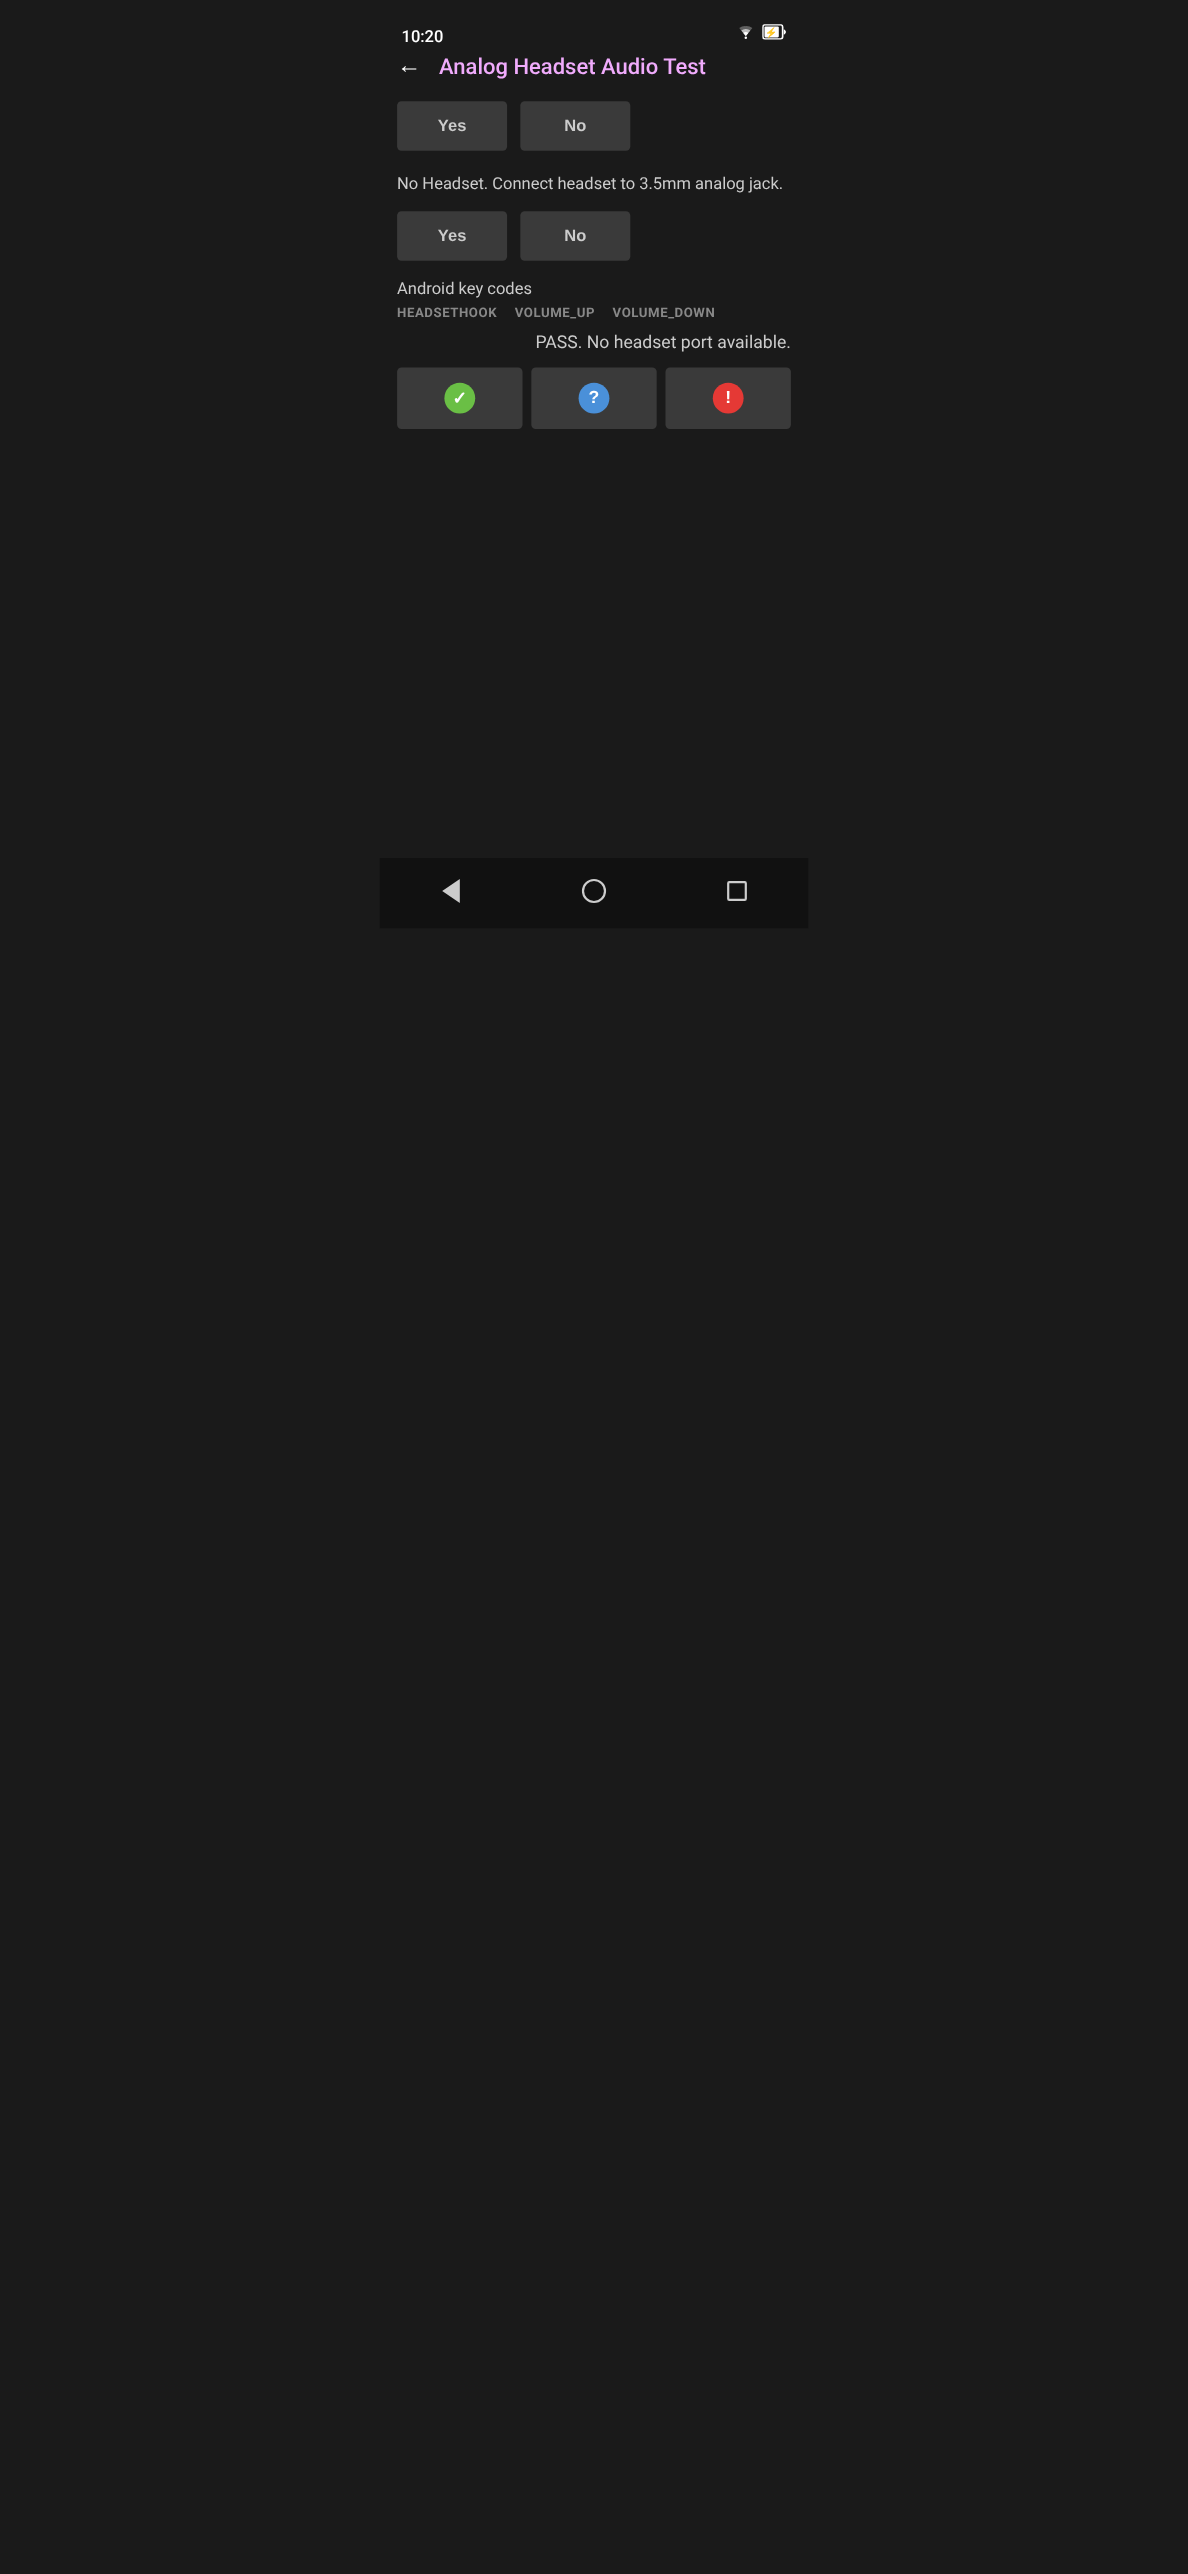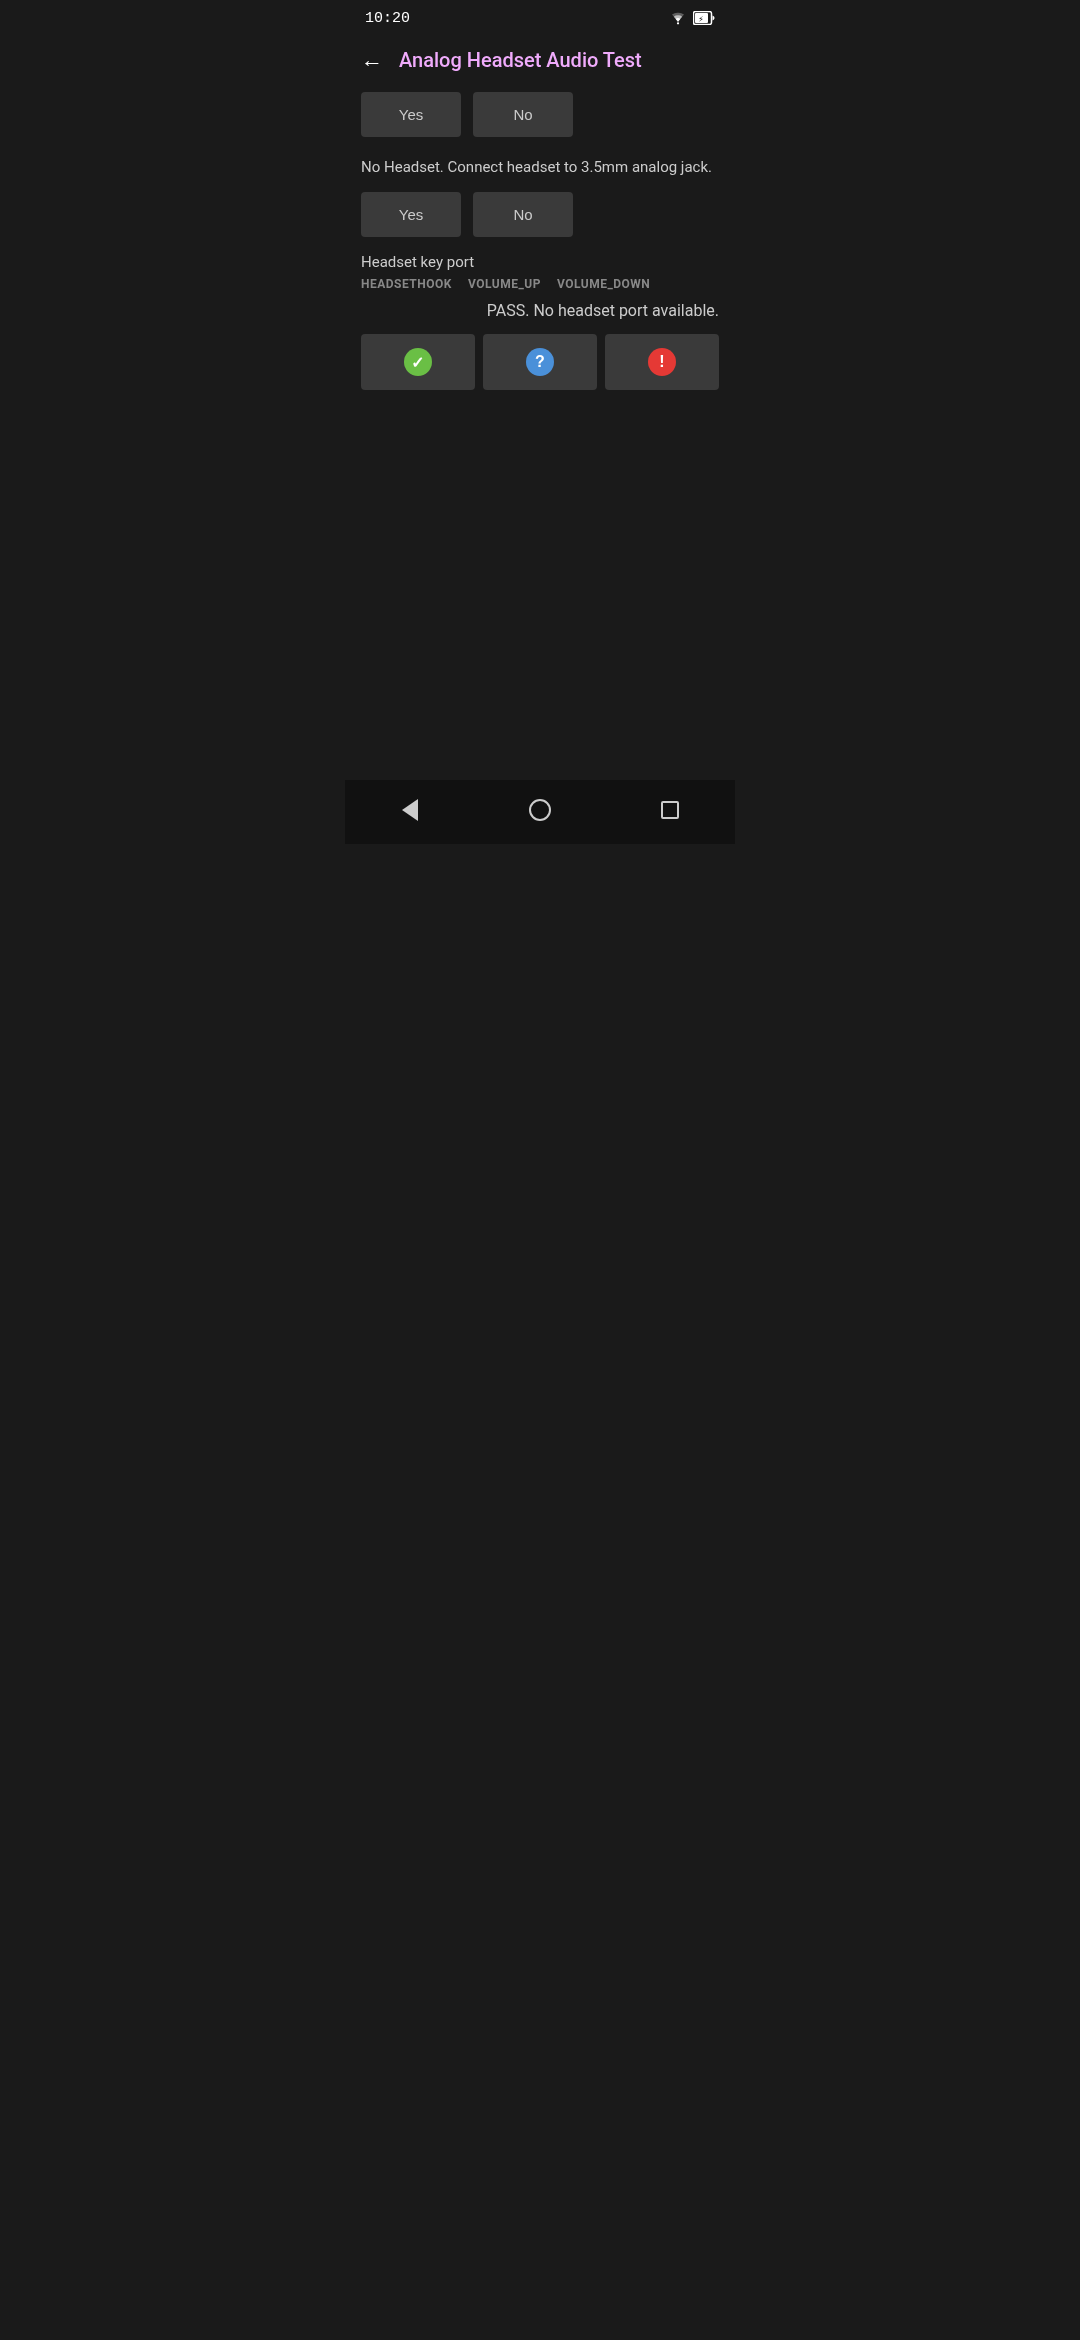--- a/index.html
+++ b/index.html
@@ -18,24 +18,22 @@
       margin: 0 auto;
       display: flex;
       flex-direction: column;
       position: relative;
       overflow-x: hidden;
     }
 
     .status-bar {
       display: flex;
       justify-content: space-between;
-      align-items: center;
-      padding: 2px 20px 6px 20px;
+      padding: 24px 20px 6px 20px;
       height: 40px;
-      font-family: Liberation Mono, monospace;
     }
 
     .status-time {
       font-size: 15px;
       font-weight: 500;
       color: #ffffff;
     }
 
     .status-icons {
       display: flex;
@@ -86,21 +84,21 @@
       margin-bottom: 20px;
     }
 
     .btn {
       padding: 14px 28px;
       background-color: #3a3a3a;
       color: #cccccc;
       border: none;
       border-radius: 4px;
       font-size: 15px;
-      font-weight: 400;
+      font-weight: 700;
       cursor: pointer;
       min-width: 100px;
       text-align: center;
     }
 
     .info-text {
       font-size: 15px;
       color: #cccccc;
       margin-bottom: 14px;
       line-height: 1.4;
@@ -277,21 +275,21 @@
   </div>
 
   <p class="info-text">No Headset. Connect headset to 3.5mm analog jack.</p>
 
   <div class="button-row section-divider">
     <button class="btn">Yes</button>
     <button class="btn">No</button>
   </div>
 
   <div class="headset-key-section">
-    <p class="headset-key-title">Headset key port</p>
+    <p class="headset-key-title">Android key codes</p>
     <div class="key-codes-row">
       <span class="key-code">HEADSETHOOK</span>
       <span class="key-code">VOLUME_UP</span>
       <span class="key-code">VOLUME_DOWN</span>
     </div>
     <p class="pass-text">PASS. No headset port available.</p>
   </div>
 
   <div class="result-buttons-row">
     <button class="result-btn result-btn-pass">

